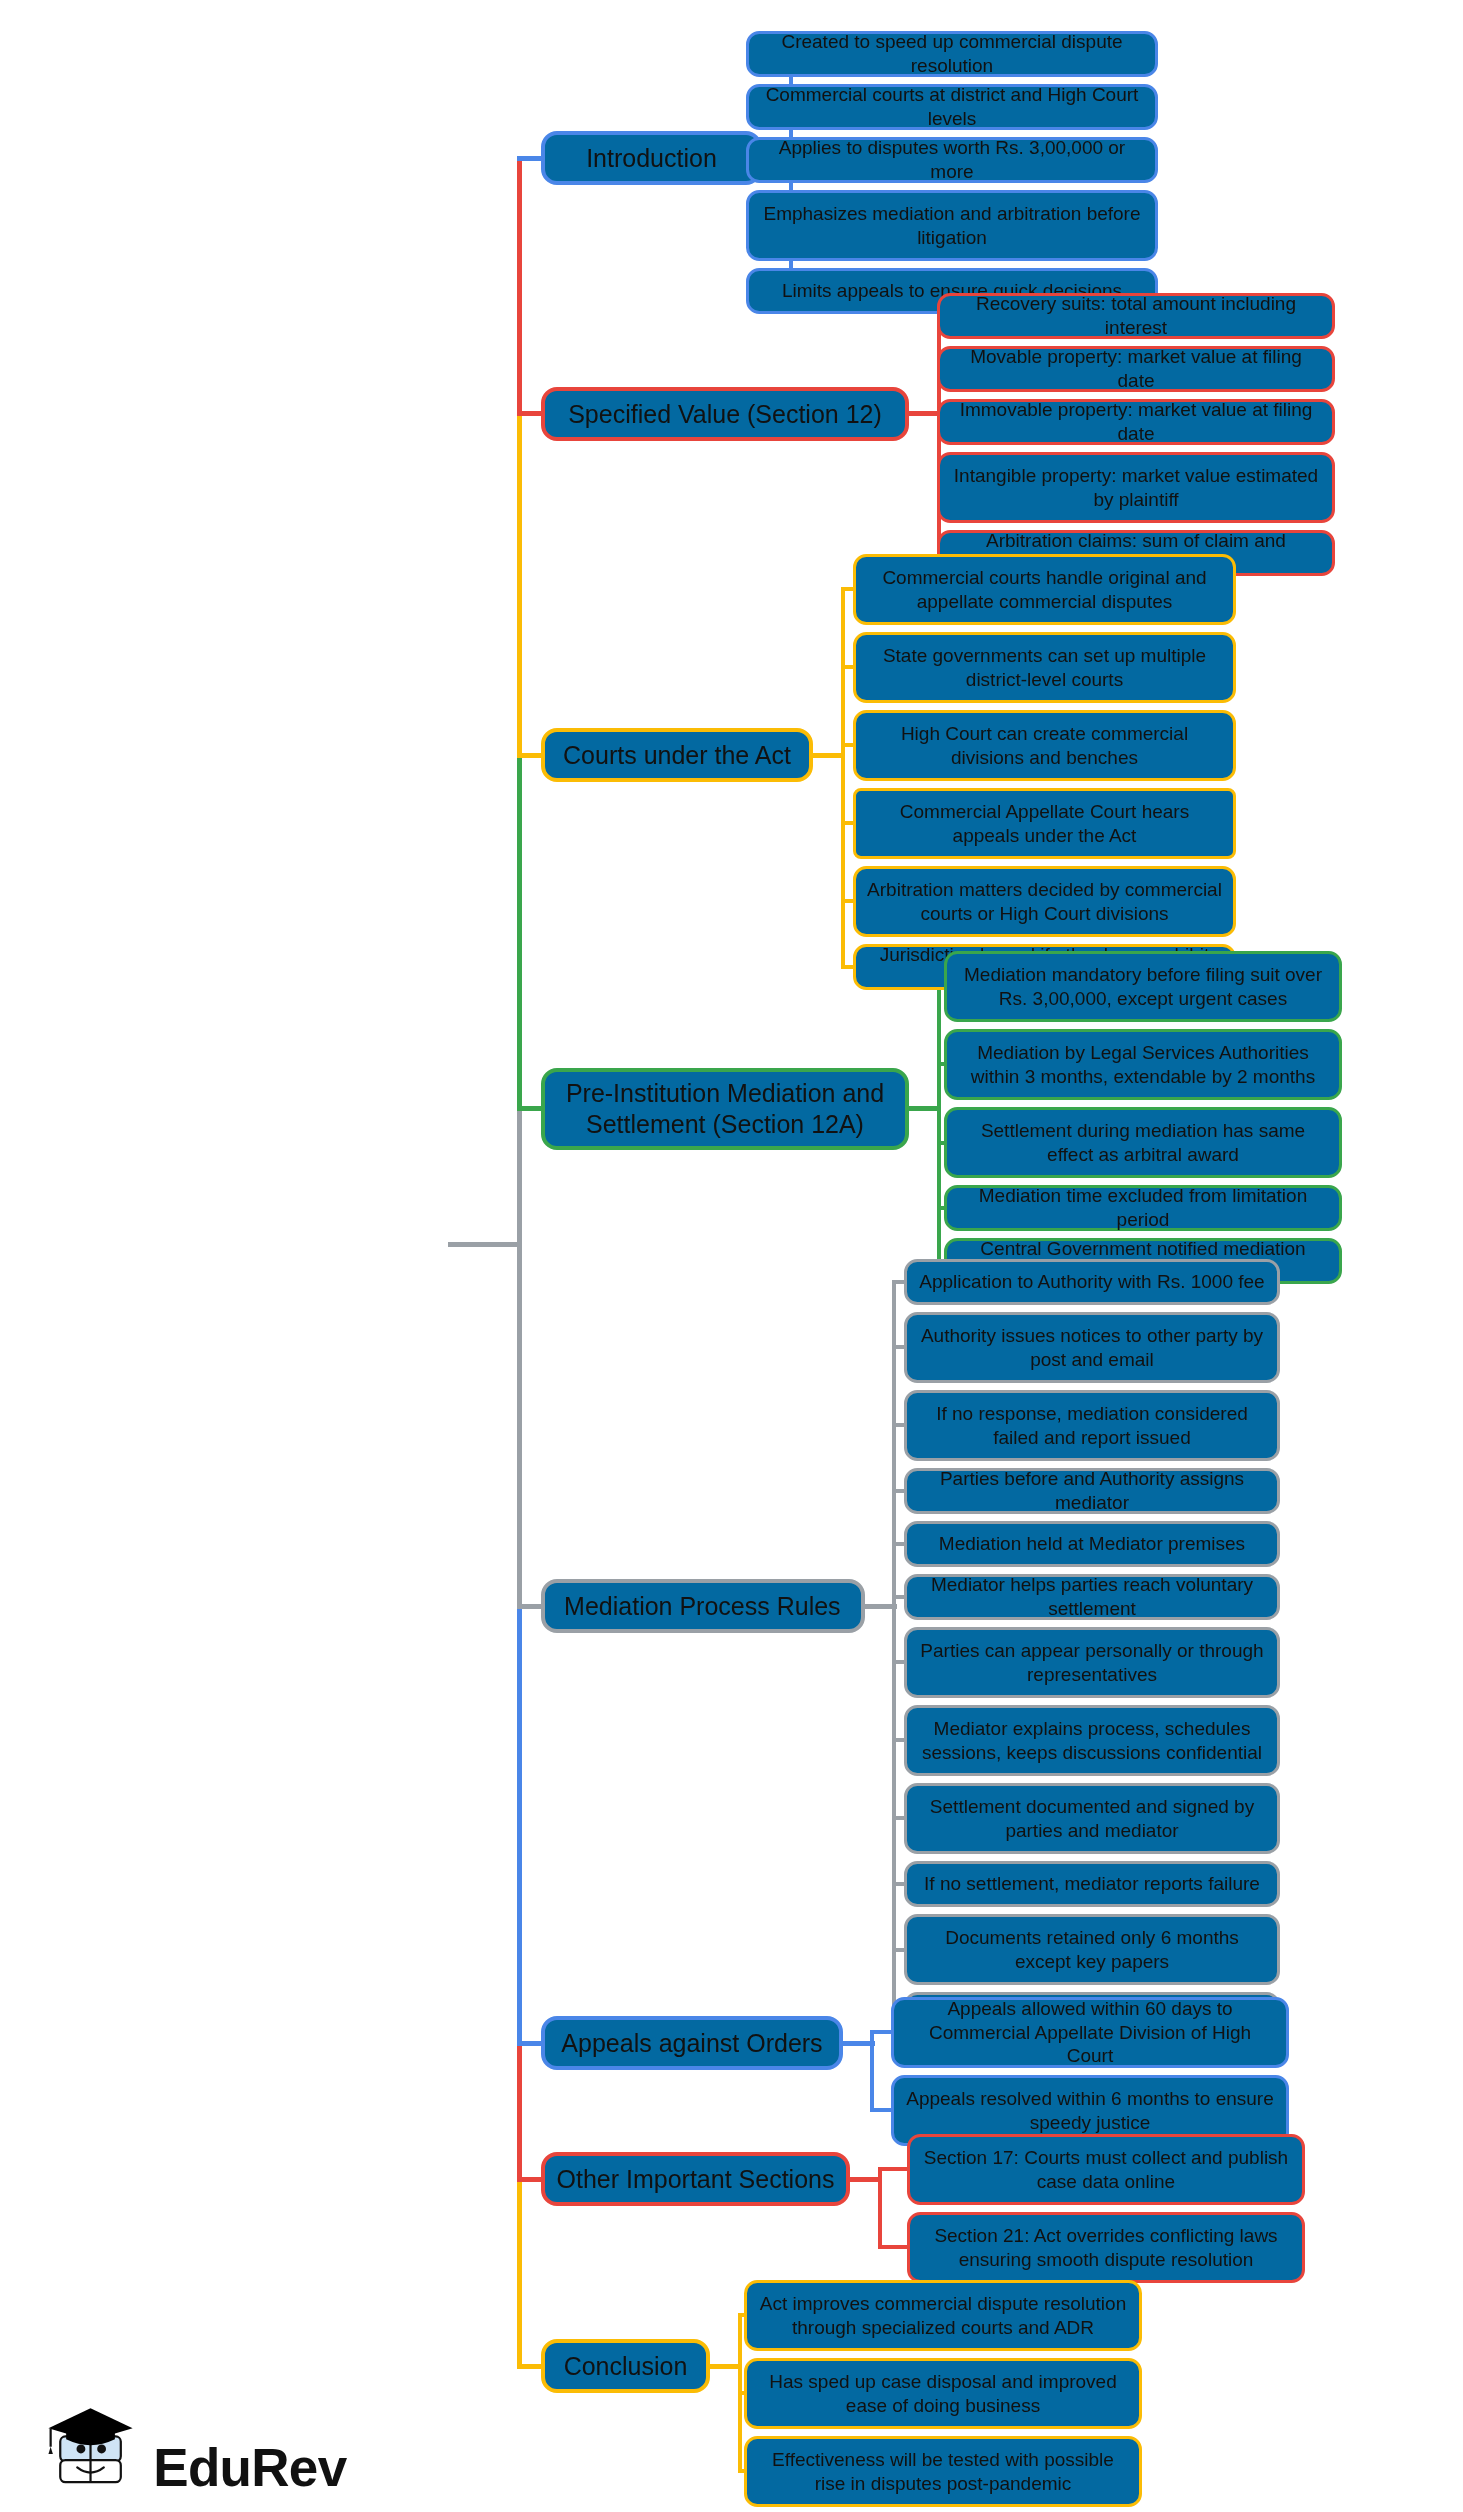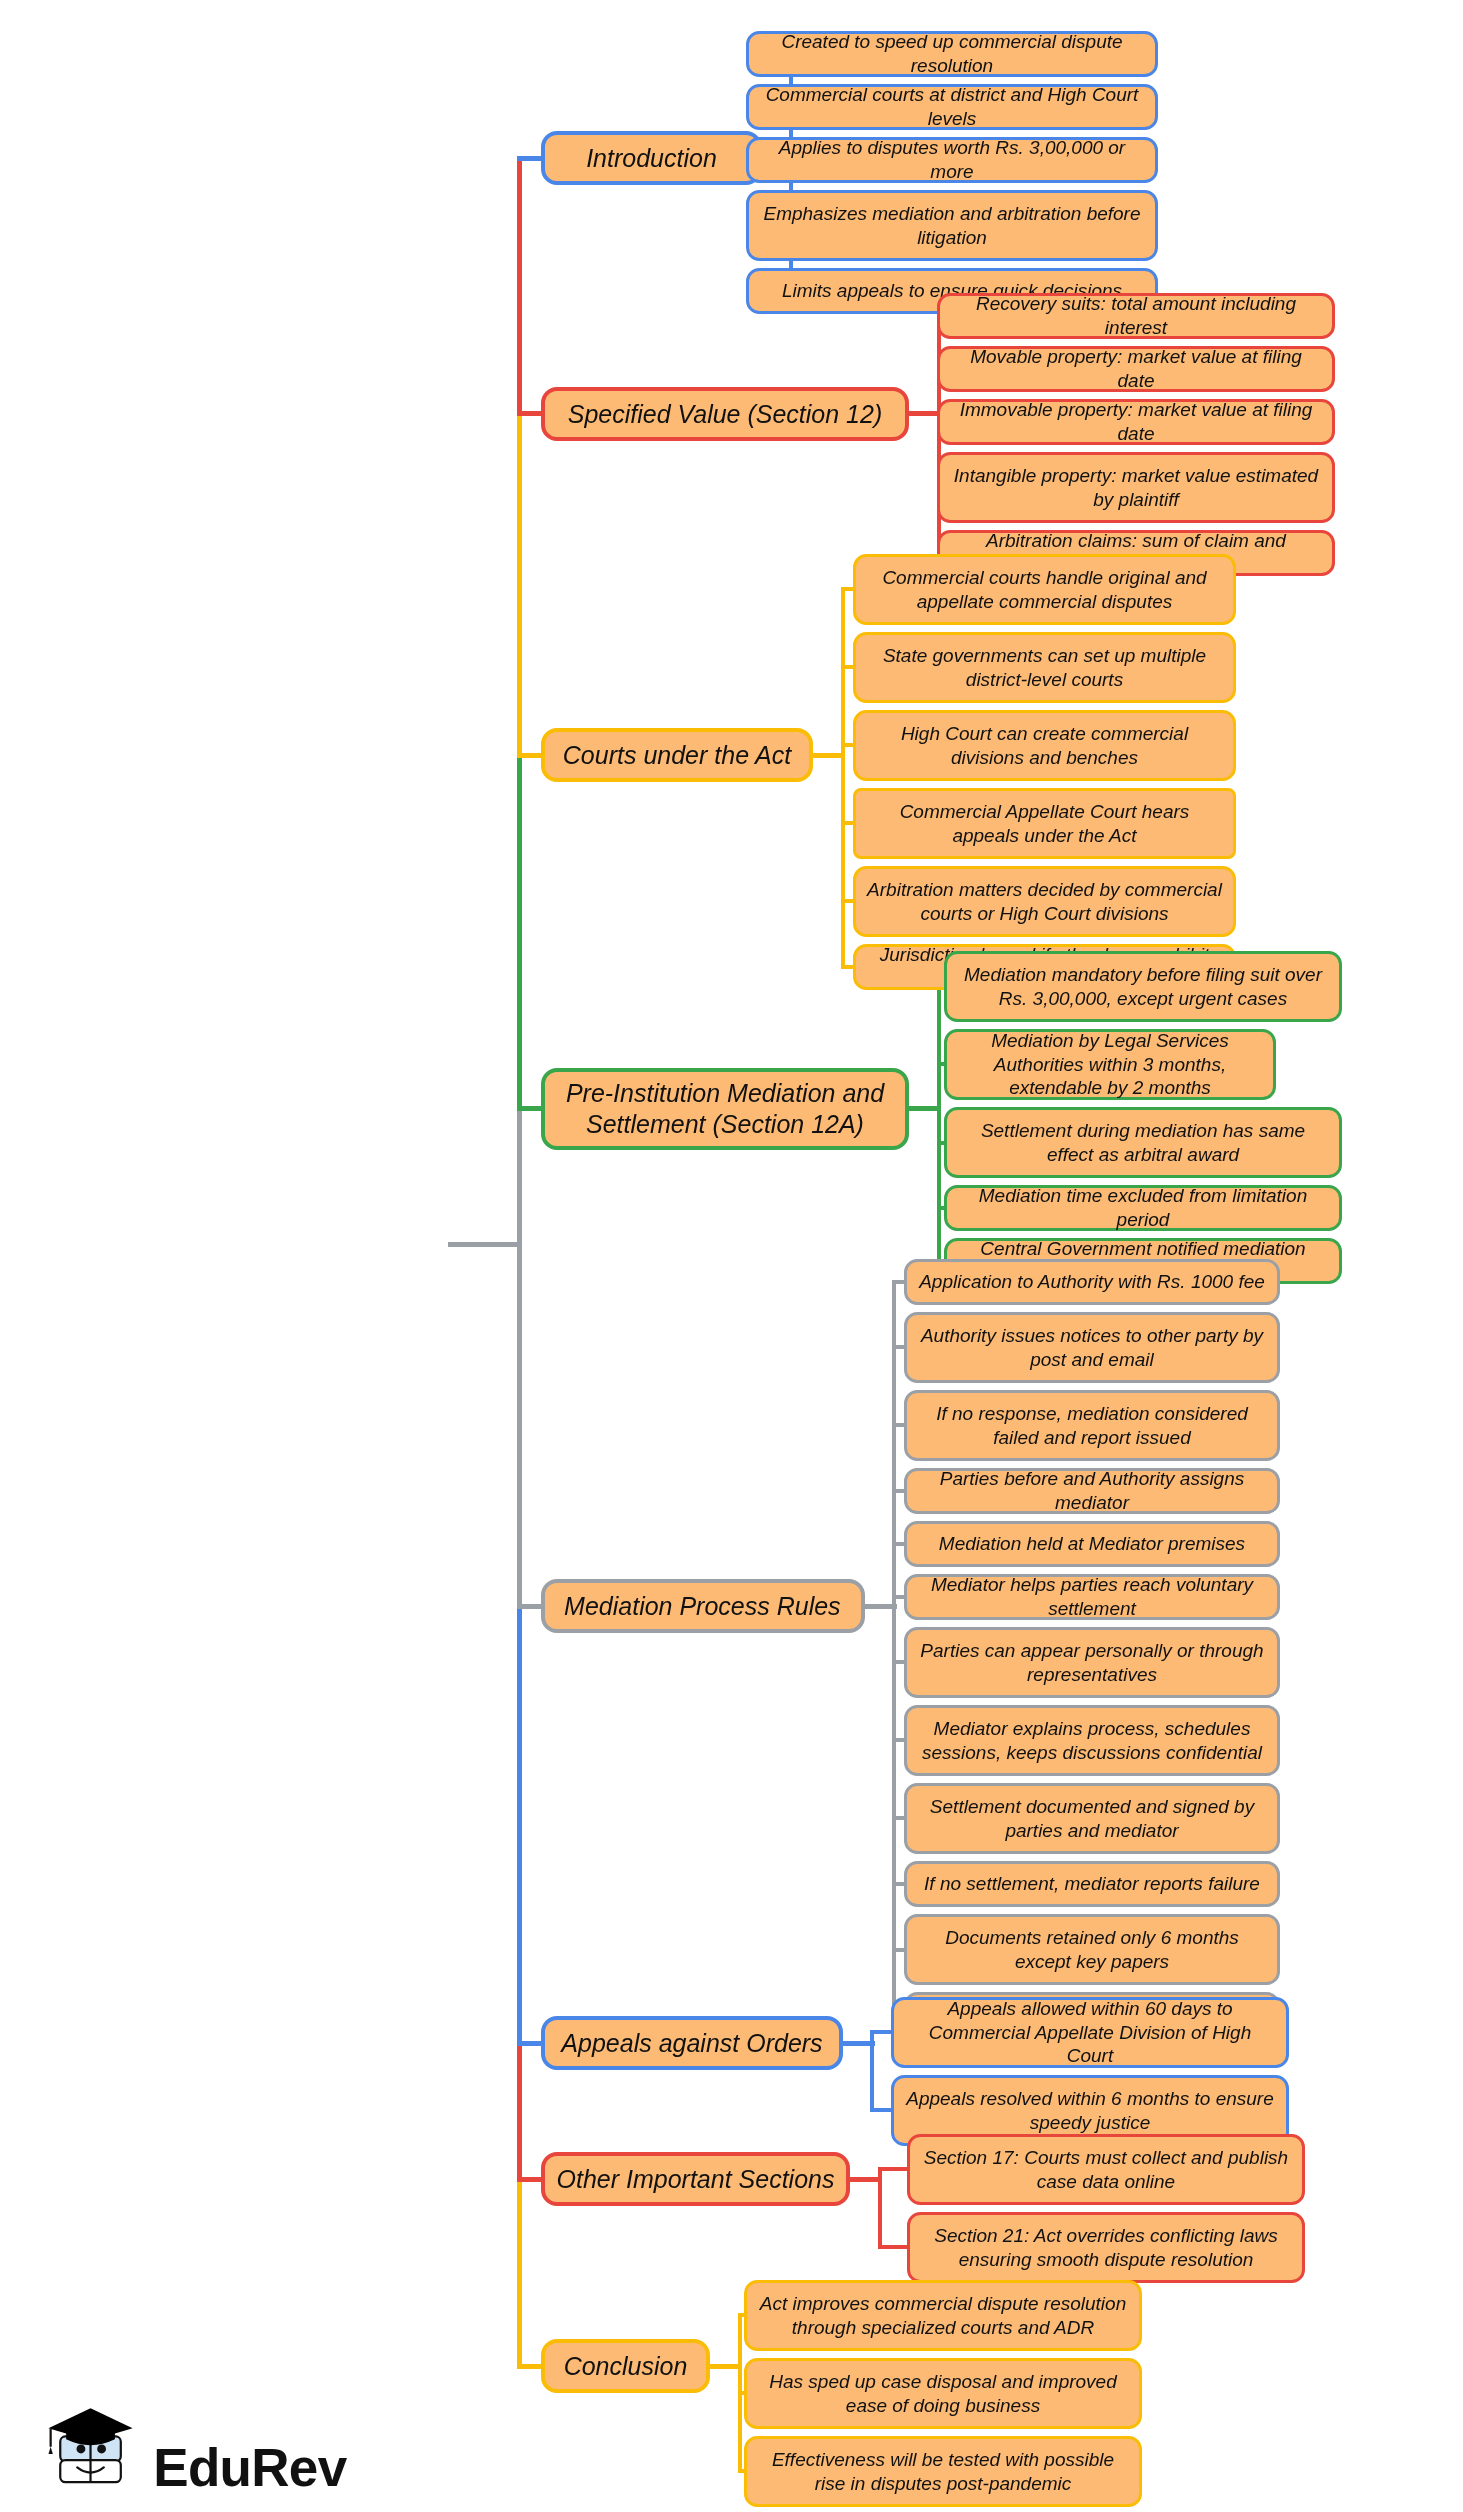--- a/index.html
+++ b/index.html
@@ -26,30 +26,29 @@
     position: absolute;
     background: #888888;
   }
   .conn-v { width: 5.2px; }
   .conn-h { height: 5.2px; }
 
   
   .node {
     position: absolute;
     box-sizing: border-box;
-    background: #fdba74;
+    background: #0369a1;
     border: 4.4px solid #888888;
     border-radius: 16px;
     display: flex;
     align-items: center;
     justify-content: center;
     text-align: center;
     padding: 2.9px 10.3px;
     line-height: 1.24;
-    font-style: italic;
   }
 
   .root-node {
     position: absolute;
     box-sizing: border-box;
     background: #000000;
     border: none;
     border-radius: 19px;
     display: flex;
     align-items: center;
@@ -232,21 +231,21 @@
       </div>
       <div class="node leaf-node" style="border-color: rgb(251, 188, 5); left: 853px; top: 944px; width: 383px; height: 46px;">
         <span>Jurisdiction barred if other laws prohibit civil actions</span>
       </div>
       <div class="node branch-node" style="border-color: rgb(58, 166, 76); left: 541px; top: 1068px; width: 368px; height: 82px;">
         <span>Pre-Institution Mediation and Settlement (Section 12A)</span>
       </div>
       <div class="node leaf-node" style="border-color: rgb(58, 166, 76); left: 944px; top: 951px; width: 398px; height: 71px;">
         <span>Mediation mandatory before filing suit over Rs. 3,00,000, except urgent cases</span>
       </div>
-      <div class="node leaf-node" style="border-color: rgb(58, 166, 76); left: 944px; top: 1029px; width: 332px; height: 71px;">
+      <div class="node leaf-node" style="border-color: rgb(58, 166, 76); left: 944px; top: 1029px; width: 398px; height: 71px;">
         <span>Mediation by Legal Services Authorities within 3 months, extendable by 2 months</span>
       </div>
       <div class="node leaf-node" style="border-color: rgb(58, 166, 76); left: 944px; top: 1107px; width: 398px; height: 71px;">
         <span>Settlement during mediation has same effect as arbitral award</span>
       </div>
       <div class="node leaf-node" style="border-color: rgb(58, 166, 76); left: 944px; top: 1185px; width: 398px; height: 46px;">
         <span>Mediation time excluded from limitation period</span>
       </div>
       <div class="node leaf-node" style="border-color: rgb(58, 166, 76); left: 944px; top: 1238px; width: 398px; height: 46px;">
         <span>Central Government notified mediation rules in 2018</span>

